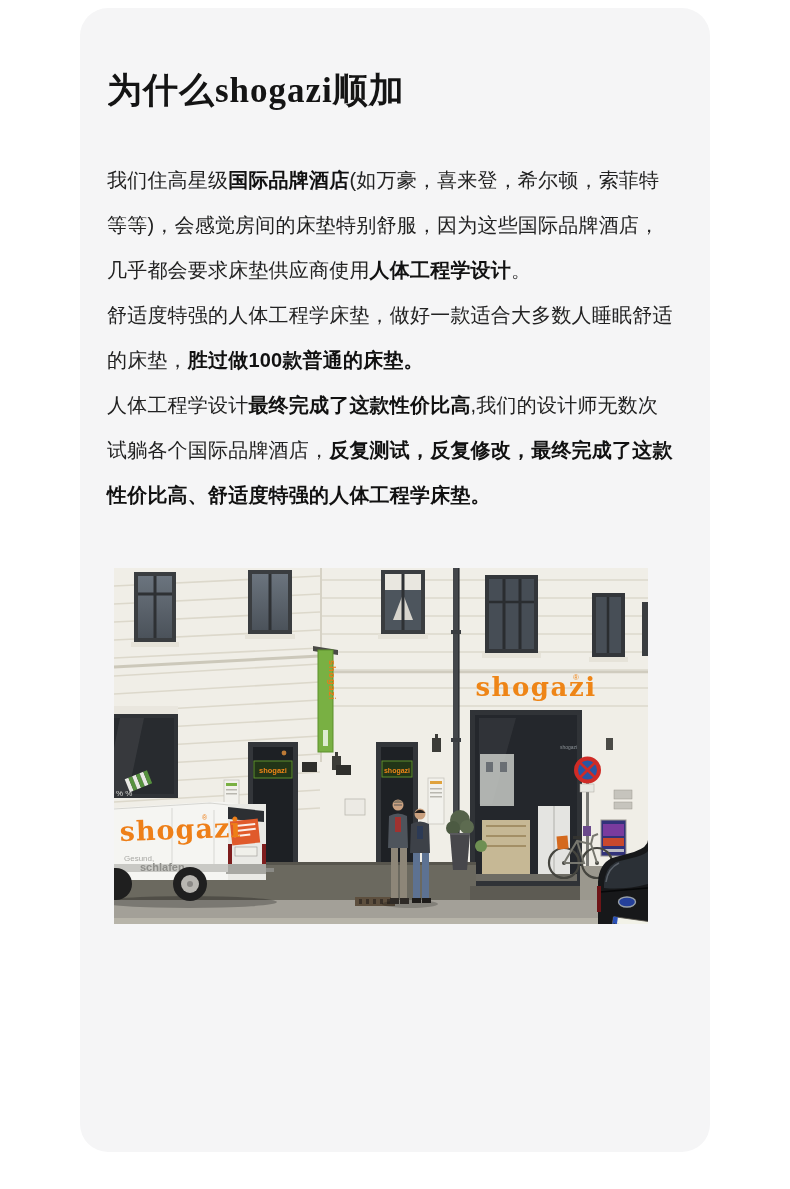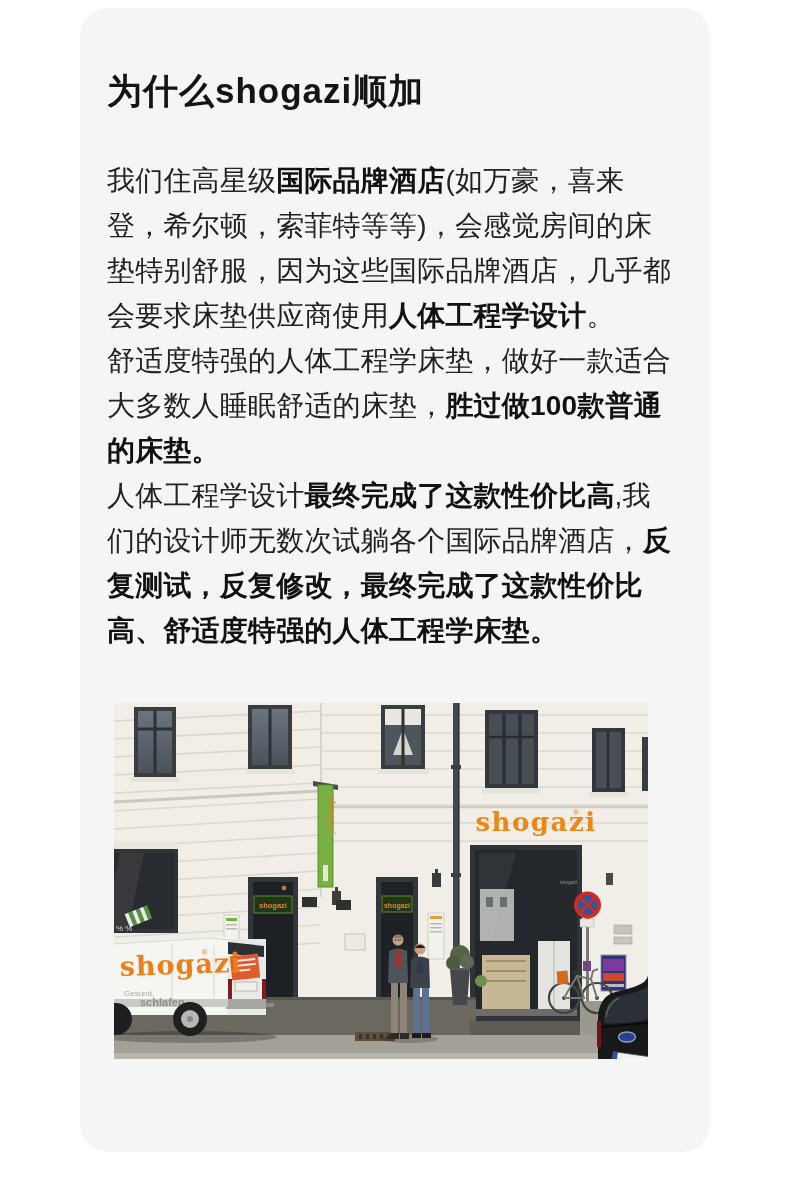--- a/index.html
+++ b/index.html
@@ -9,23 +9,24 @@
     -webkit-font-smoothing:antialiased;
   }
   .card{
     width:630px;margin:8px auto 0 auto;min-height:1144px;
     background:#f5f5f6;border-radius:28px;box-sizing:border-box;
     padding:58px 0 60px 27px;
   }
   .title{
     font-size:35px;font-weight:700;color:#141414;line-height:50px;
     letter-spacing:1px;
+    font-family:Liberation Serif, serif;
   }
   .body-text{
-    margin-top:42px;width:568px;font-size:28px;line-height:45px;color:#222222;
+    margin-top:42px;width:568px;font-size:20px;line-height:45px;color:#222222;
     letter-spacing:.2px;
   }
   .body-text p{margin:0;}
   .body-text .b{font-weight:700;color:#111;}
   .photo-wrap{margin-top:50px;margin-left:7px;width:534px;height:356px;overflow:hidden;}
   svg{display:block;}
   .logo-font{font-family:"DejaVu Serif","Liberation Serif",serif;}
 </style>
 </head>
 <body>

